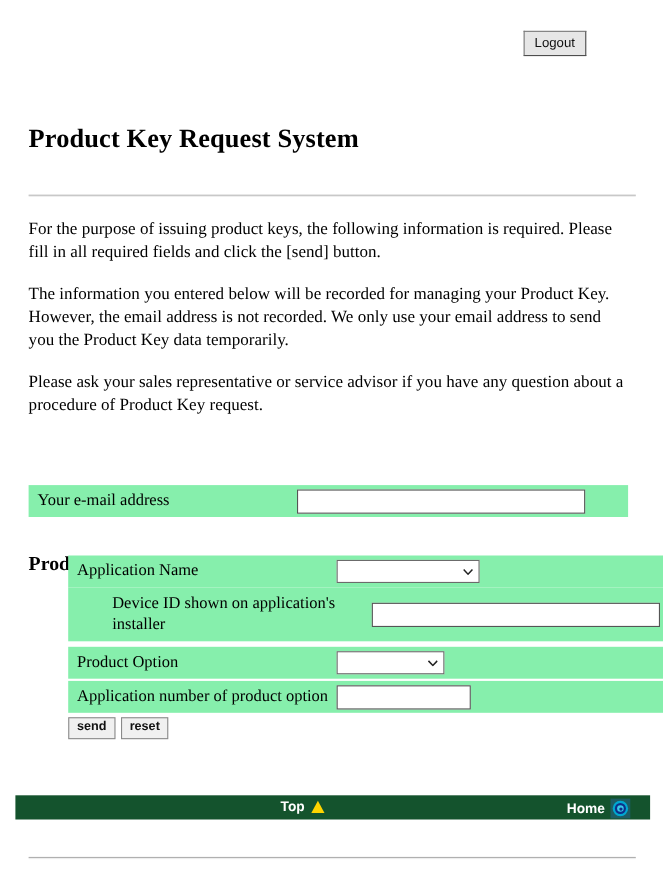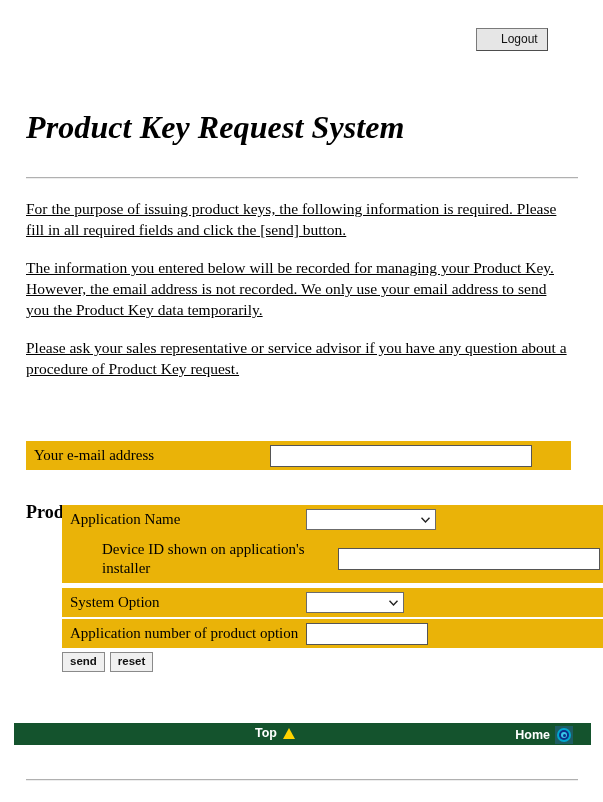--- a/index.html
+++ b/index.html
@@ -28,36 +28,35 @@
     top: 28px;
   }
   .logout-btn {
     font-family: "Liberation Sans", sans-serif;
     font-size: 12px;
     color: #111111;
     background: #e6e6e6;
     border: 1px solid #4d4d4d;
     border-top-color: #7a7a7a;
     border-left-color: #7a7a7a;
-    padding: 3px 9px 4px 24px;
+    padding: 3px 9px 4px 9px;
     line-height: 14px;
     cursor: pointer;
   }
 
   .page-title {
     position: absolute;
     left: 26px;
     top: 113px;
     font-family: "Liberation Serif", serif;
     font-weight: bold;
-    font-size: 32px;
+    font-size: 24px;
     line-height: 28px;
     letter-spacing: 0.1px;
     white-space: nowrap;
-    font-style: italic;
   }
 
   .rule {
     position: absolute;
     left: 26px;
     width: 552px;
     height: 0;
     border: 0;
     border-top: 1px solid #b0b0b0;
     border-bottom: 1px solid #ededed;
@@ -69,35 +68,34 @@
   .intro {
     position: absolute;
     left: 26px;
     top: 198px;
     width: 546px;
     font-size: 15.5px;
     line-height: 21px;
   }
   .intro p {
     margin: 0 0 17px 0;
-    text-decoration: underline;
   }
   .intro p:last-child { margin-bottom: 0; }
 
   
   .form-area {
     position: absolute;
     left: 26px;
     top: 441px;
     width: 552px;
   }
   .frow {
     display: flex;
     align-items: stretch;
-    background: #eab308;
+    background: #86efac;
     width: 545px;
     min-height: 29px;
   }
   .flabel {
     width: 244px;
     flex: 0 0 244px;
     font-size: 15px;
     line-height: 19px;
     padding: 5px 0 5px 8px;
     box-sizing: border-box;
@@ -305,21 +303,21 @@
     </div>
 
     <div class="frow" style="min-height:42px;">
       <div class="flabel two-line">Device ID shown on application's installer</div>
       <div class="fctrl">
         <input class="txt txt-device" type="text" value="" style="">
       </div>
     </div>
 
     <div class="frow" style="margin-top:5px;">
-      <div class="flabel">System Option</div>
+      <div class="flabel">Product Option</div>
       <div class="fctrl">
         <span class="selwrap">
           <select class="sel sel-opt">
             <option></option>
           </select>
           <svg class="chev" viewBox="0 0 9 6">
             <path d="M0.5 0.8 L4.5 5 L8.5 0.8" fill="none" stroke="#222" stroke-width="1.4"></path>
           </svg>
         </span>
       </div>

